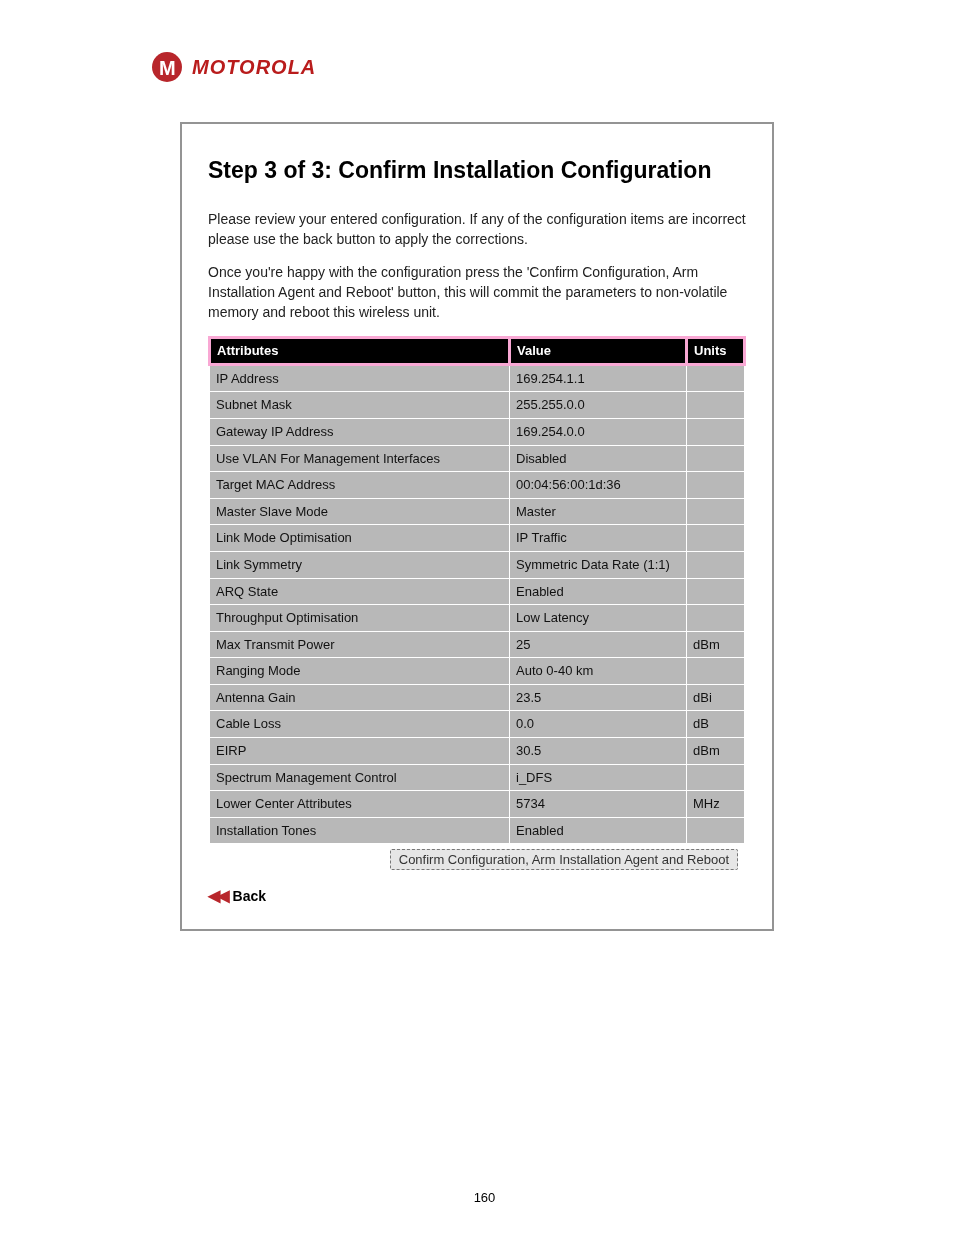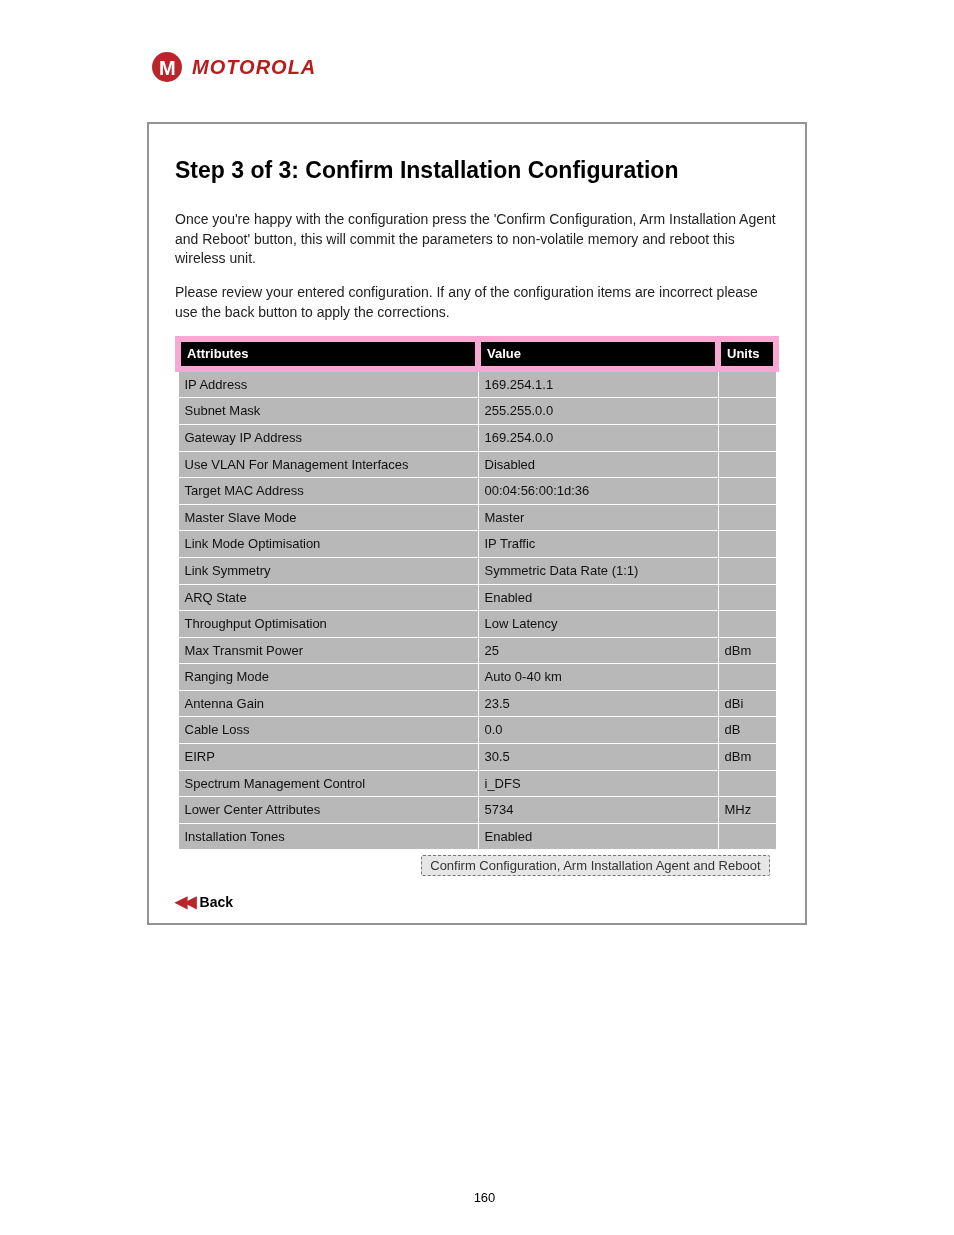--- a/index.html
+++ b/index.html
@@ -40,23 +40,23 @@
   }
   .logo-word {
     font: italic 900 20px/1 Arial, sans-serif;
     letter-spacing: 1px;
     color: #b91c1c;
   }
 
   
   .frame {
     margin: 0 auto;
-    width: 660px;
+    width: 594px;
     border: 2px solid #949494;
-    padding: 20px 26px 12px 26px;
+    padding: 20px 26px 24px 26px;
     box-sizing: border-box;
     background: #ffffff;
   }
   .frame h1 {
     font: bold 23px/1.4 Arial, sans-serif;
     color: #000;
     margin: 10px 0 24px 0;
   }
   .frame p {
     font: 14px/1.4 Arial, sans-serif;
@@ -76,21 +76,21 @@
     table-layout: fixed;
   }
   table.config col.attr  { width: 300px; }
   table.config col.val   { width: auto; }
   table.config col.units { width: 58px; }
   table.config th {
     background: #000;
     color: #fff;
     text-align: left;
     padding: 4px 6px;
-    border: 6px solid #f9a8d4;
+    border: 3px solid #f9a8d4;
     font-weight: bold;
   }
   table.config td {
     background: #b8b8b8;
     color: #111;
     padding: 5px 6px;
     border: 1px solid #fff;
   }
   .button-row td {
     background: #ffffff !important;
@@ -144,22 +144,22 @@
     <span class="logo-mark">
       <span class="logo-m">M</span>
     </span>
     <span class="logo-word">MOTOROLA</span>
   </div>
 
   <div class="frame">
 
     <h1>Step 3 of 3: Confirm Installation Configuration</h1>
 
+    <p>Please review your entered configuration. If any of the configuration items are incorrect please use the back button to apply the corrections.</p>
     <p>Once you're happy with the configuration press the 'Confirm Configuration, Arm Installation Agent and Reboot' button, this will commit the parameters to non-volatile memory and reboot this wireless unit.</p>
-    <p>Please review your entered configuration. If any of the configuration items are incorrect please use the back button to apply the corrections.</p>
 
 
     <table class="config">
       <colgroup>
           <col class="attr">
           <col class="val">
           <col class="units">
         </colgroup>
       <thead>
         <tr>

